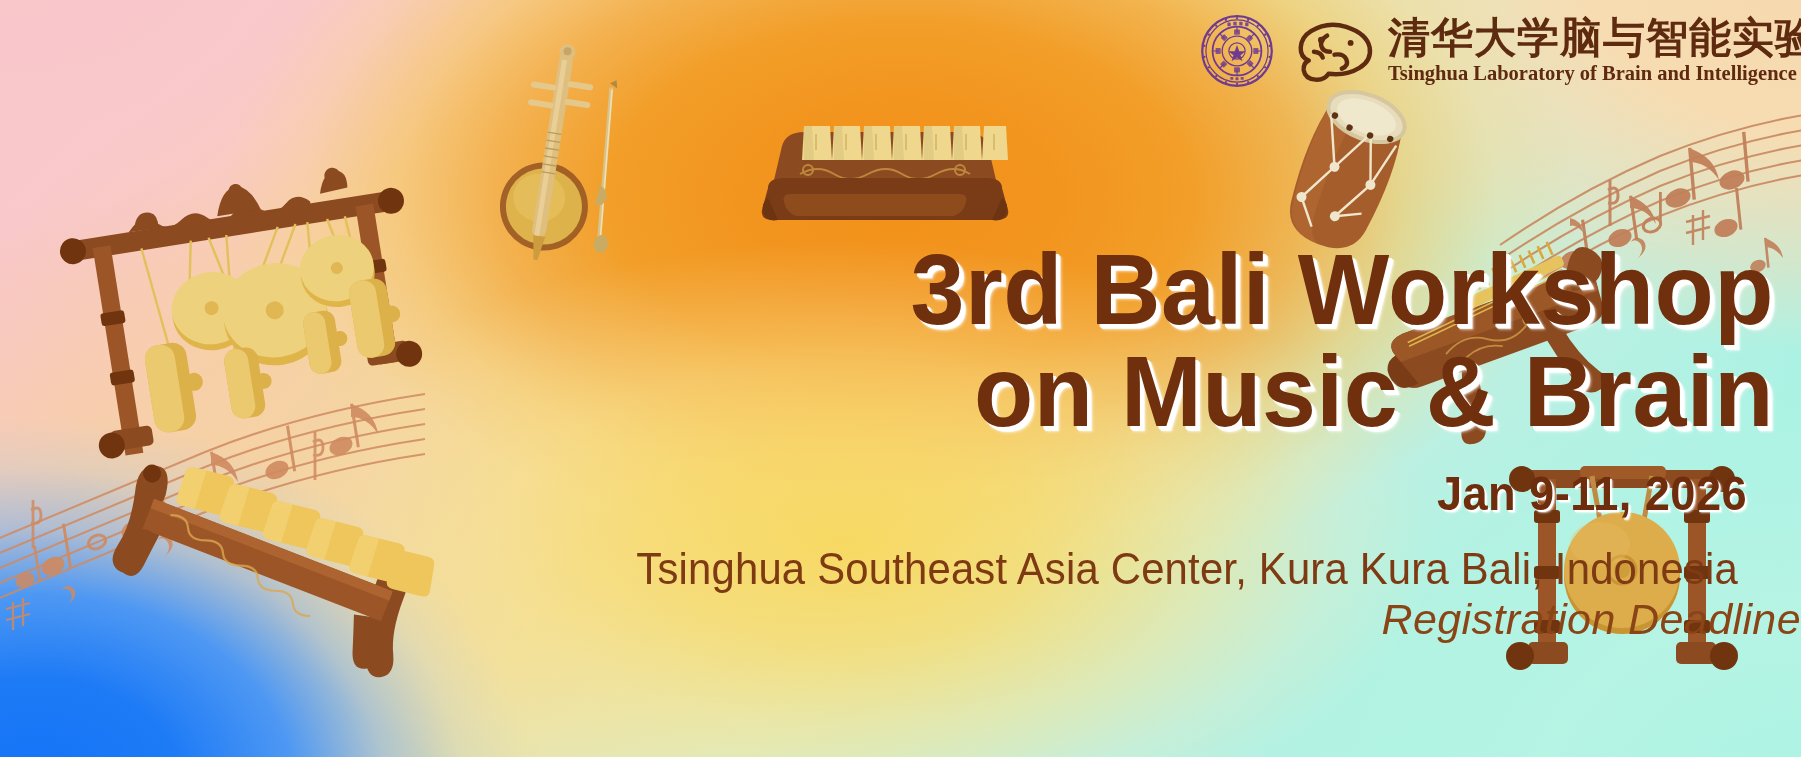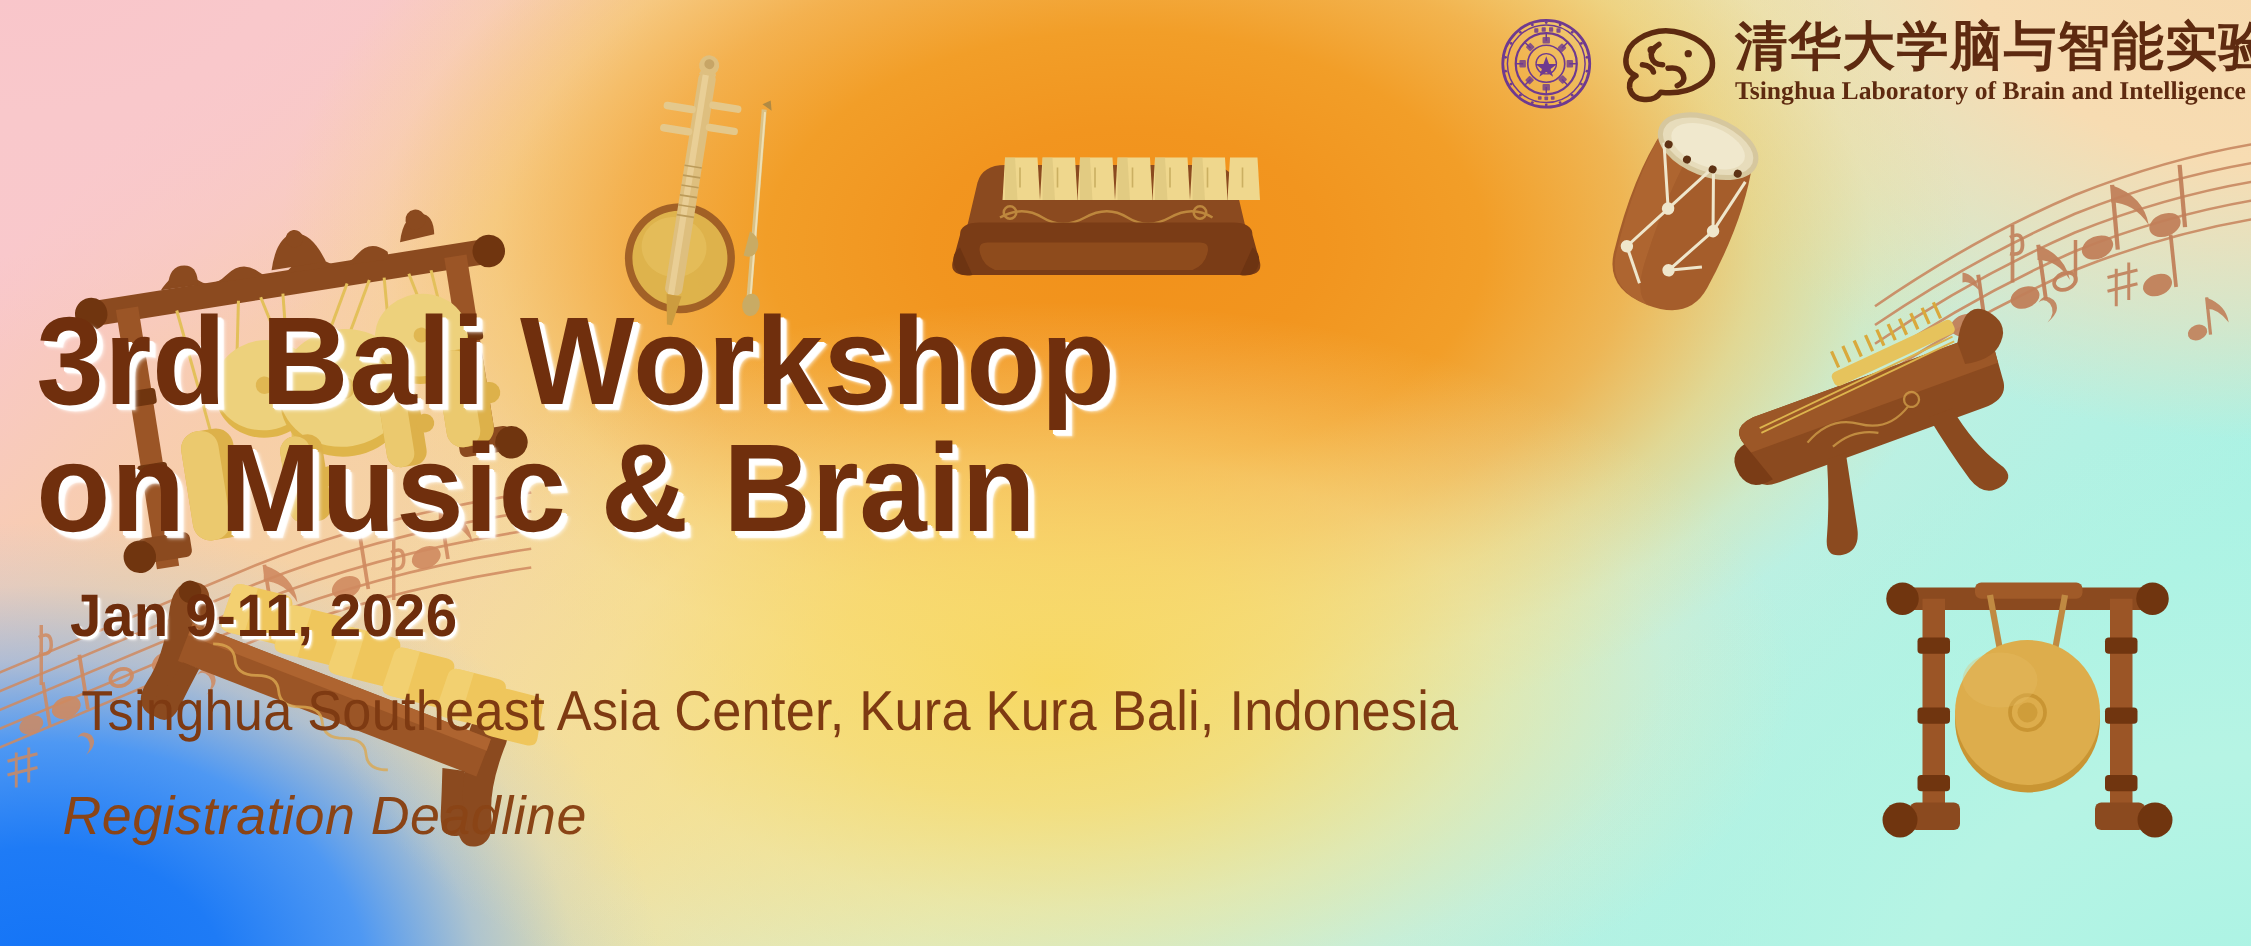--- a/index.html
+++ b/index.html
@@ -79,21 +79,21 @@
   }
   #logo-en {
     font-family: "Liberation Serif", serif;
     font-size: 20.5px; font-weight: 700; color: #5e2a10;
     line-height: 1.25; white-space: nowrap; margin-top: 1px;
   }
 
   
   #center-text {
     position: absolute; left: 2px; right: 0; top: 240px;
-    text-align: left; z-index: 30;
+    text-align: right; z-index: 30;
   }
   .title-line {
     font-family: "Liberation Sans Narrow", "Liberation Sans", sans-serif;
     font-weight: 700;
     font-size: 100px;
     line-height: 0.98;
     color: #702f0d;
     letter-spacing: 0.5px;
     transform: scaleX(0.97);
     text-shadow:
@@ -122,21 +122,20 @@
     margin-top: 22px;
     letter-spacing: 0.2px;
     transform: scaleX(0.93);
     white-space: nowrap;
   }
   #deadline-line {
     font-family: "Liberation Sans", sans-serif;
     font-style: italic; font-weight: 400;
     font-size: 43px;
     color: #8a4416;
-    margin-top: 34px;
     letter-spacing: 0.4px;
     white-space: nowrap;
     padding-left: 48px;
   }
 </style>
 </head>
 <body>
 
 <div id="poster">
 

